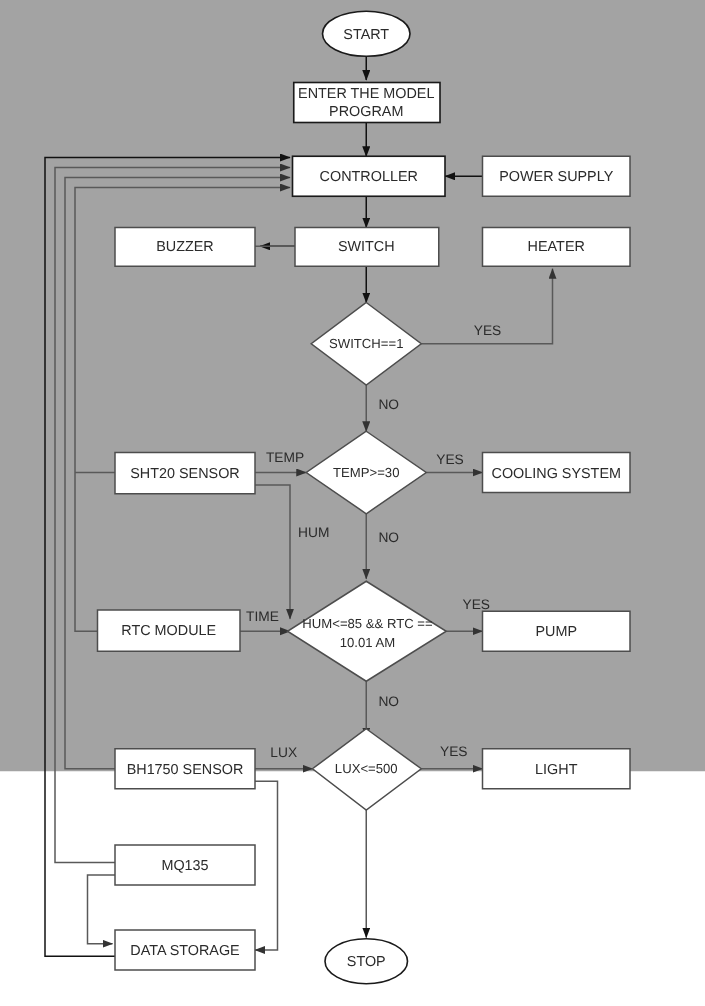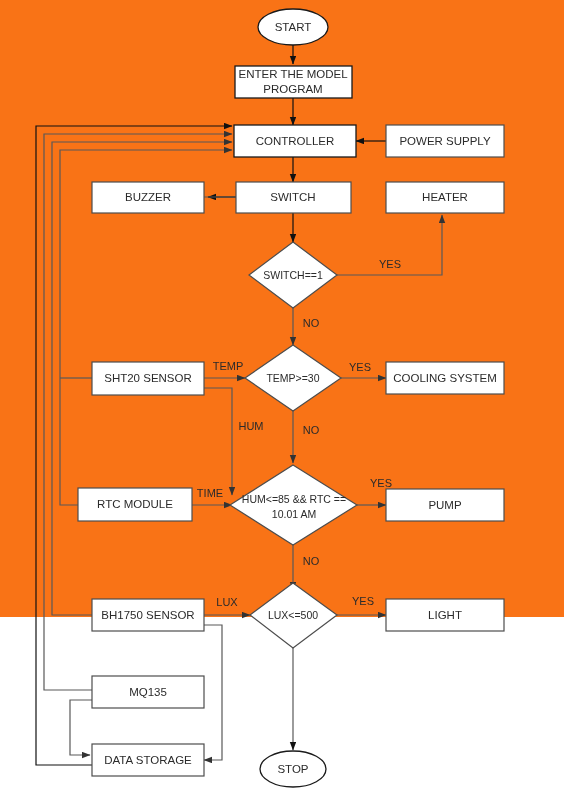--- a/index.html
+++ b/index.html
@@ -10,21 +10,21 @@
   body {
     width: 564px;
     height: 805px;
     font-family: "Liberation Sans", sans-serif;
     overflow: hidden;
   }
   #flowchart-root {
     position: relative;
     width: 564px;
     height: 617px;
-    background: #f97316;
+    background: #a3a3a3;
   }
   svg#diagram {
     display: block;
     width: 564px;
     height: 805px;
   }
   .node-shape {
     fill: #ffffff;
     stroke: #4d4d4d;
     stroke-width: 1.2;

